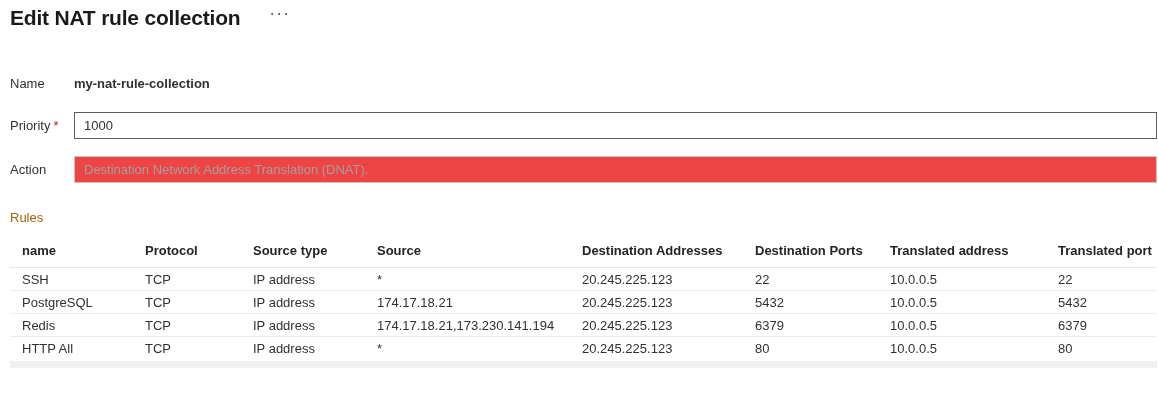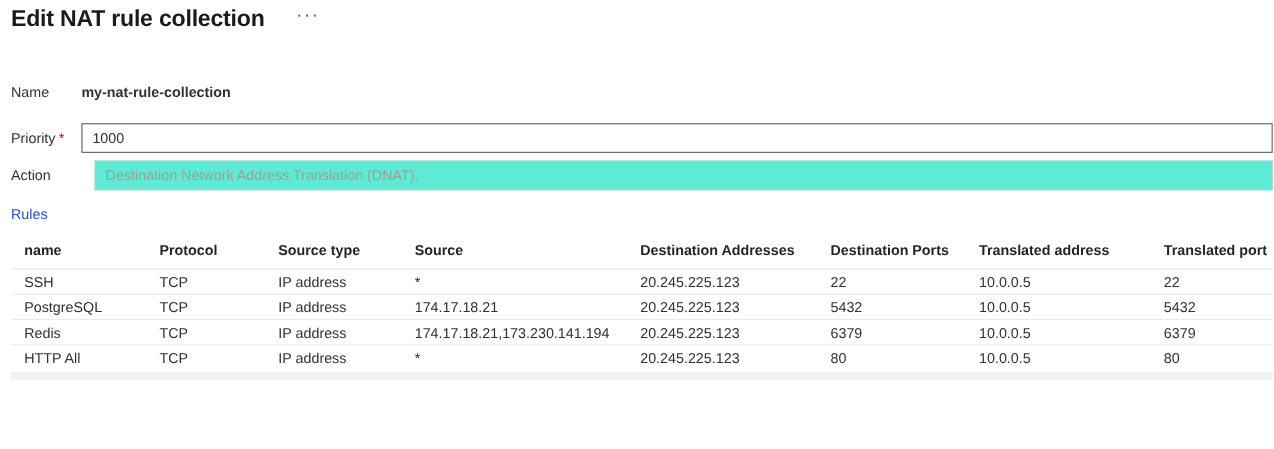--- a/index.html
+++ b/index.html
@@ -23,39 +23,39 @@
     background: none; border: none; cursor: pointer;
     margin-left: 26px; padding: 2px 4px;
     color: #595959; font-size: 12px; font-weight: 700;
     letter-spacing: 3px; line-height: 1;
   }
 
   
   .form-area { margin-top: 46px; }
   .form-row { display: flex; align-items: center; }
   .row-name { margin-bottom: 21px; }
-  .row-priority { margin-bottom: 7px; }
+  .row-priority { margin-bottom: 17px; }
   .form-label { width: 64px; flex-shrink: 0; font-size: 13px; color: #323130; }
   .required-mark { color: #a4262c; margin-left: 3px; }
   .static-value { font-size: 13px; color: #323130; font-weight: bold; }
   .text-input {
     flex: 1; height: 27px; font-size: 13px;
     font-family: "Liberation Sans", sans-serif;
     color: #323130; background: #ffffff;
     border: 1px solid #5f5e5c; border-radius: 0;
     padding: 0 9px; outline: none;
   }
   .text-input:disabled {
-    background: #5eead4; border-color: #c8c6c4; margin-left: 12px;
+    background: #ef4444; border-color: #c8c6c4;
   }
   .text-input:disabled::placeholder { color: #a19f9d; opacity: 1; }
   .text-input::placeholder { color: #a19f9d; }
 
   
-  .rules-label { margin: 14px 0 0 0; font-size: 13px; color: #1d4ed8; }
+  .rules-label { margin: 27px 0 0 0; font-size: 13px; color: #a16207; }
   .rules-table {
     margin-top: 12px; width: 1147px;
     border-collapse: collapse; table-layout: fixed;
   }
   .rules-table th {
     text-align: left; font-size: 13px; font-weight: 700; color: #252423;
     padding: 6px 6px 9px 12px; border-bottom: 1px solid #e8e6e4;
     white-space: nowrap; overflow: hidden;
   }
   .rules-table td {

